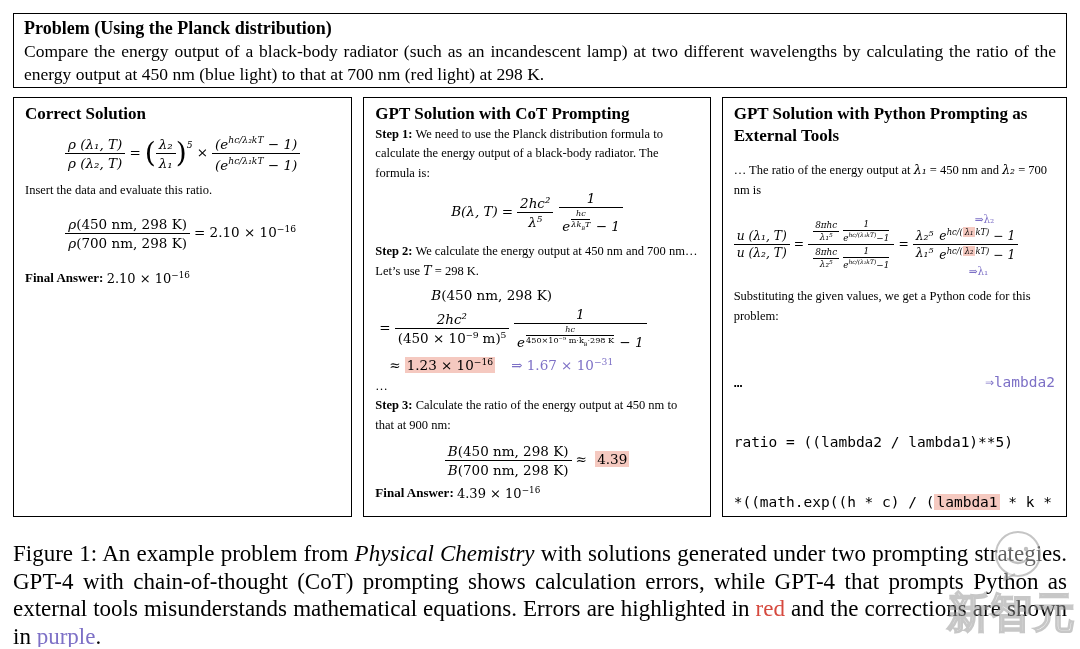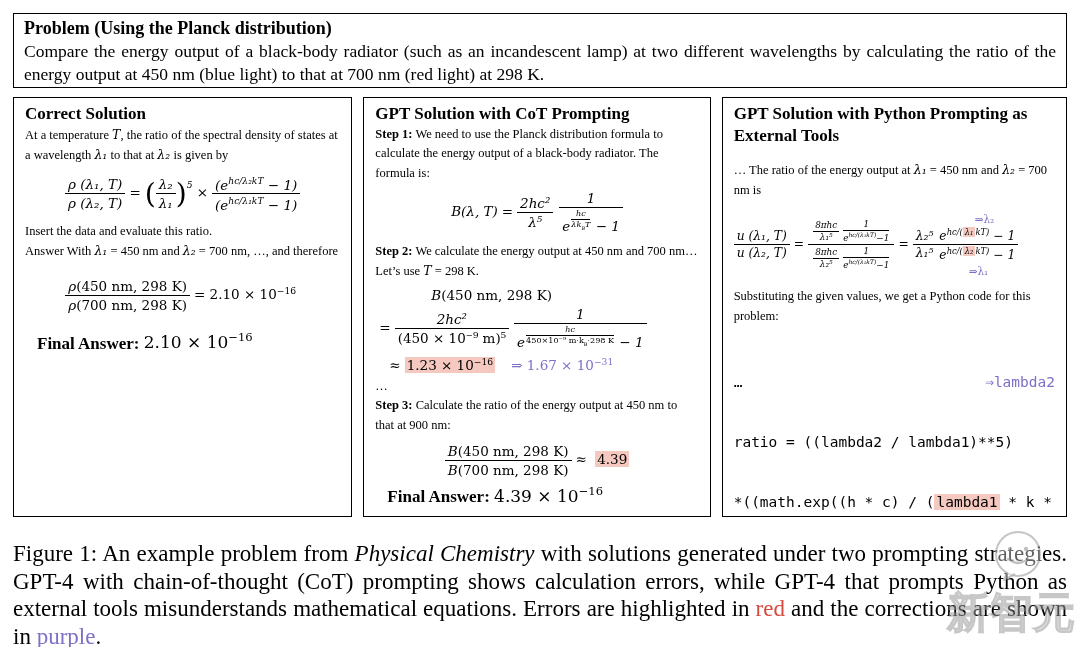--- a/index.html
+++ b/index.html
@@ -31,21 +31,21 @@
   .sfr{display:inline-block;text-align:center;vertical-align:middle;font-size:0.72em;line-height:1.2;margin:0 2px;}
   .sfr>.n{display:block;border-bottom:0.8px solid #000;padding:0 2px;}
   .sfr>.d{display:block;}
   sup{font-size:0.68em;}
   sub{font-size:0.6em;}
   .op{font-style:normal;padding:0 4px;}
   .bigp{font-style:normal;font-size:2.1em;vertical-align:middle;line-height:0;font-weight:normal;}
   .pexp{position:relative;top:-9px;font-size:0.68em;}
   .hl{background:#f5c9c0;padding:0 2px;}
   .pur{color:#7d70c6;font-style:normal;}
-  .final{font-family:"Liberation Serif","DejaVu Serif",serif;font-size:17px;margin-top:10px;margin-left:12px;}
+  .final{font-family:"Liberation Serif","DejaVu Serif",serif;font-size:13px;margin-top:10px;}
   .final .val{font-family:"DejaVu Serif",serif;}
   
   .eqleft{text-align:left;}
   .ind1{margin-left:56px;}
   .ind2{margin-left:10px;}
   .gap{display:inline-block;width:16px;}
   
   .introgap{margin-top:13px;}
   .eq3col{font-size:12.3px;margin:19px 0 17px 0;}
   .annwrap{position:relative;display:inline-block;vertical-align:middle;}
@@ -75,26 +75,24 @@
 
   <div class="box problem">
     <div class="btitle">Problem (Using the Planck distribution)</div>
     <div class="btext">Compare the energy output of a black-body radiator (such as an incandescent lamp) at two different wavelengths by calculating the ratio of the energy output at 450 nm (blue light) to that at 700 nm (red light) at 298 K.</div>
   </div>
 
   <div class="cols">
 
     <div class="box col col1">
       <div class="btitle">Correct Solution</div>
-      <div class="btext"><span>At a temperature </span><span class="mi">T</span><span>, the ratio of the spectral density of states at a wavelength </span><span class="mi">λ₁</span><span> to that at </span><span class="mi">λ₂</span><span> is given by</span></div>
       <div class="eq">
         <span class="fr"><span class="n">ρ (λ₁, T)</span><span class="d">ρ (λ₂, T)</span></span><span class="op">=</span><span class="bigp">(</span><span class="fr"><span class="n">λ₂</span><span class="d">λ₁</span></span><span class="bigp">)</span><span class="pexp">5</span><span class="op">×</span><span class="fr"><span class="n"><span>(e</span><sup>hc/λ₂kT</sup><span> − 1)</span></span><span class="d"><span>(e</span><sup>hc/λ₁kT</sup><span> − 1)</span></span></span>
       </div>
       <div class="btext">Insert the data and evaluate this ratio.</div>
-      <div class="btext"><span>Answer With </span><span class="mi">λ₁</span><span> = 450 nm and </span><span class="mi">λ₂</span><span> = 700 nm, …, and therefore</span></div>
       <div class="eq" style="margin-top:16px;">
         <span class="fr"><span class="n"><span>ρ</span><span class="up">(450 nm, 298 K)</span></span><span class="d"><span>ρ</span><span class="up">(700 nm, 298 K)</span></span></span><span class="op up"><span>= 2.10 × 10</span><sup>−16</sup></span>
       </div>
       <div class="final" style="margin-top:18px;"><b class="lbl">Final Answer:</b> <span class="val"><span>2.10 × 10</span><sup>−16</sup></span></div>
     </div>
 
     <div class="box col col2">
       <div class="btitle">GPT Solution with CoT Prompting</div>
       <div class="btext"><b class="lbl">Step 1:</b><span> We need to use the Planck distribution formula to calculate the energy output of a black-body radiator. The formula is:</span></div>
       <div class="eq" style="margin:7px 0;">

